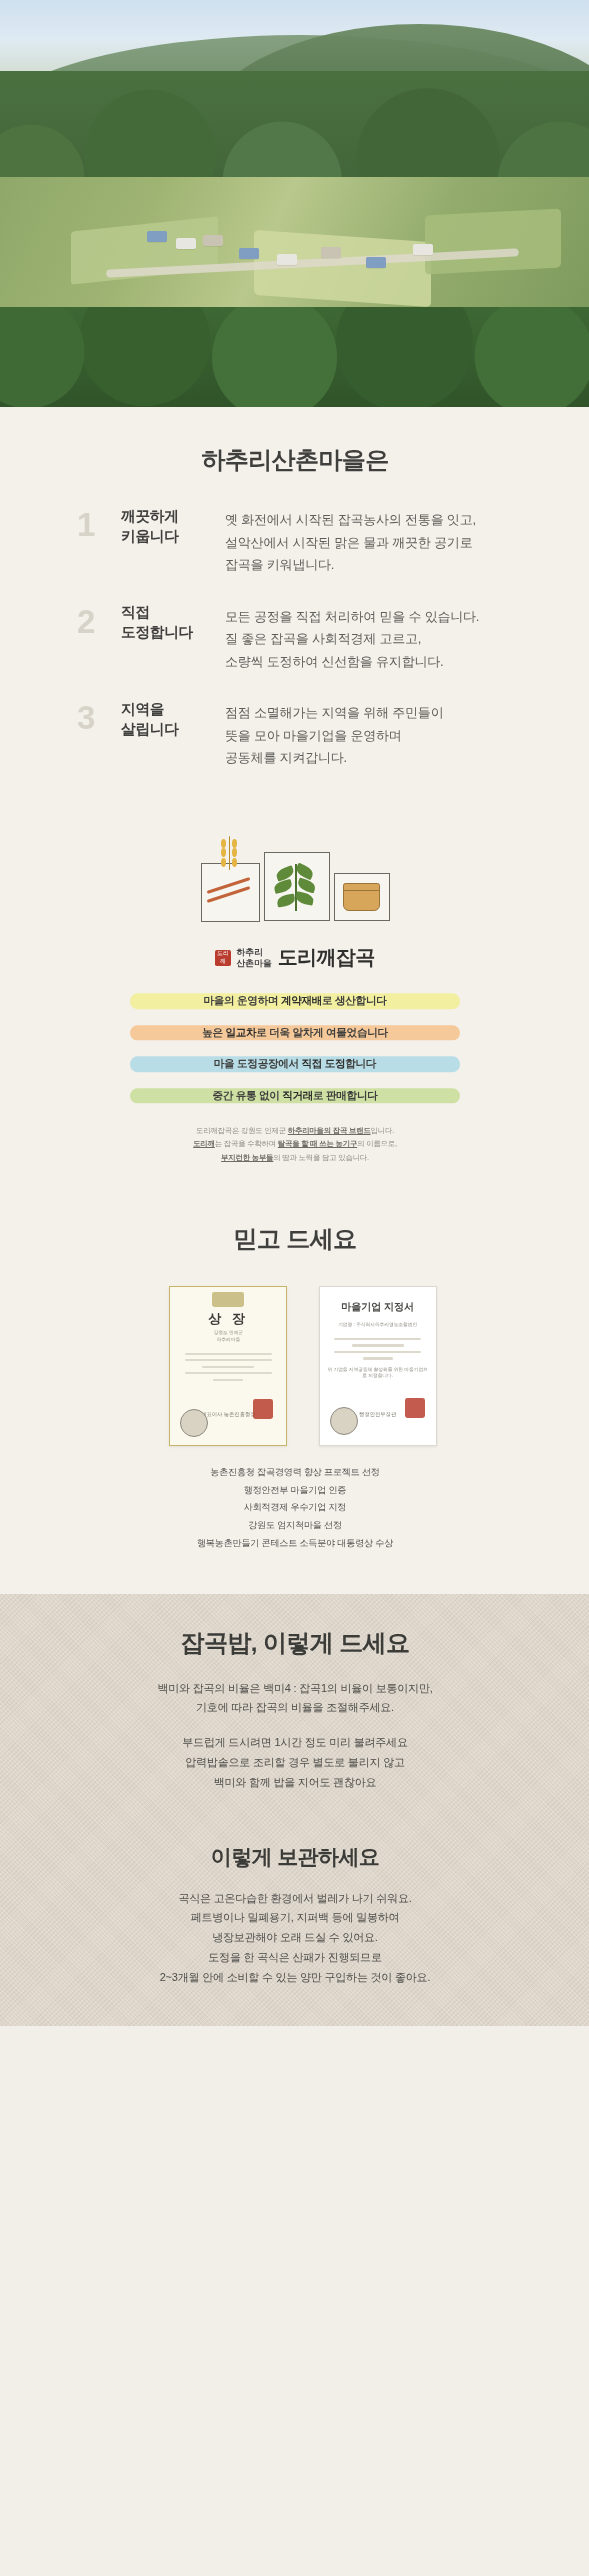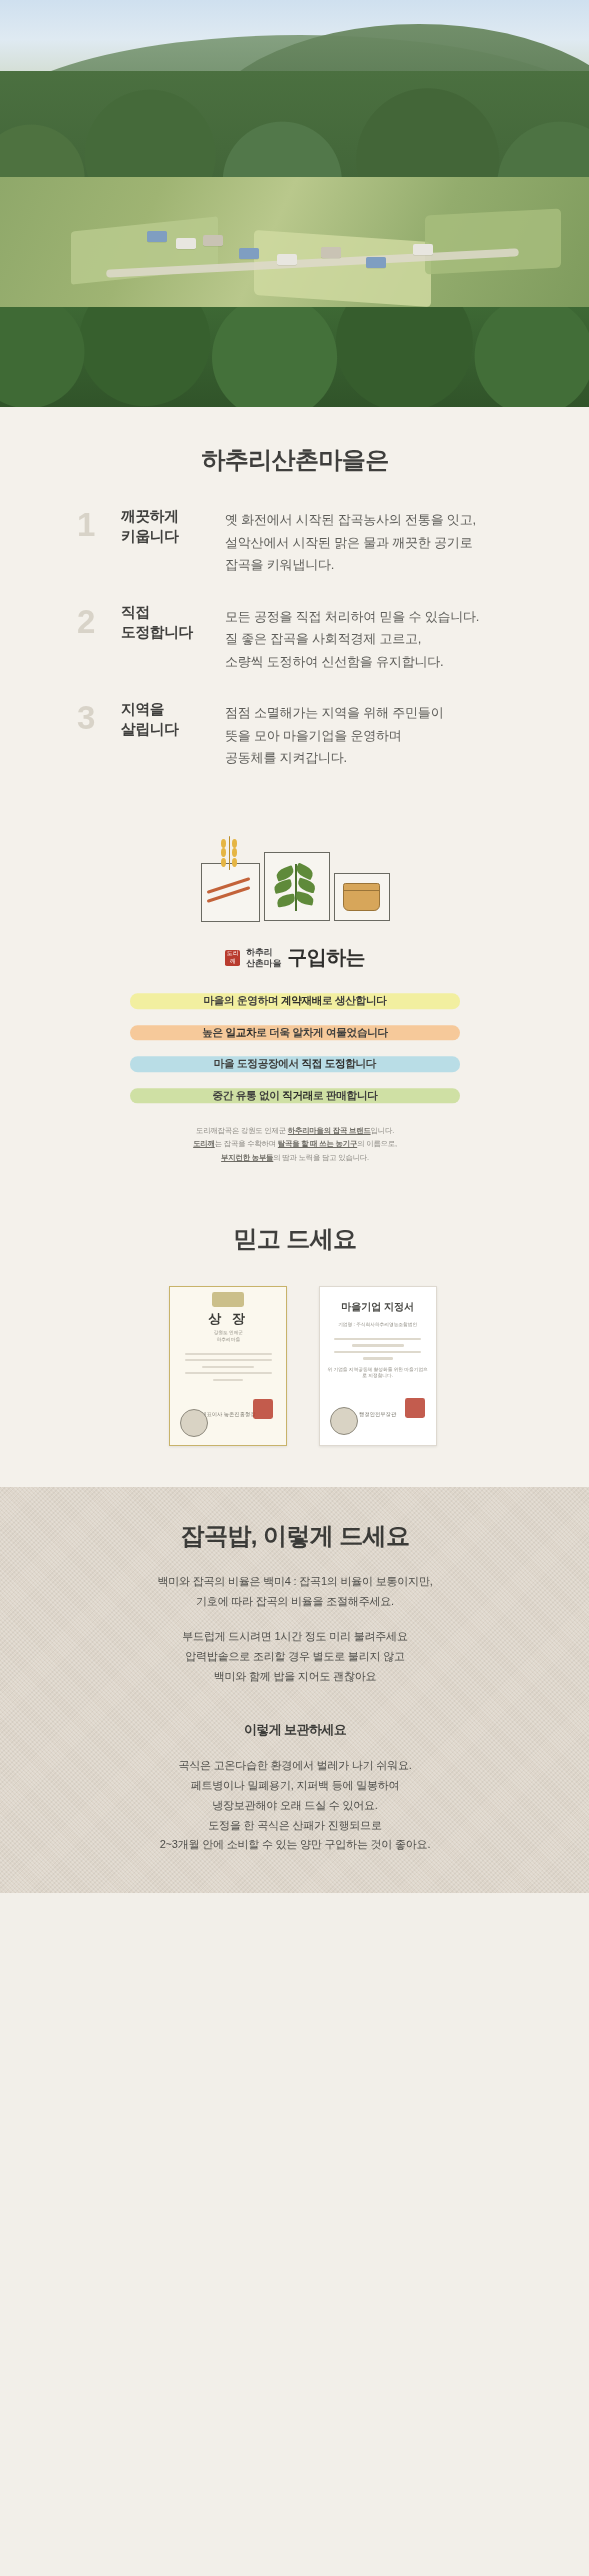--- a/index.html
+++ b/index.html
@@ -292,22 +292,22 @@
       repeating-linear-gradient(-45deg, rgba(0,0,0,.04) 0 1.2px, transparent 1.2px 3.5px);
     padding: 33px 0 38px;
     text-align: center;
   }
   .sec-eat .sec-title { margin-bottom: 20px; color: #3b3b38; }
   .eat-body {
     font-size: 11px; line-height: 1.8; color: #4d4d49; letter-spacing: -0.2px; text-align: center;
   }
   .eat-gap { height: 15.3px; }
   .sec-eat .sub-title {
-    margin-top: 34px;
-    font-size: 13px; font-weight: bold; color: #3b3b38; letter-spacing: -0.6px;
+    margin-top: 50px;
+    font-size: 21px; font-weight: bold; color: #3b3b38; letter-spacing: -0.6px;
     margin-bottom: 17.7px;
   }
 </style>
 </head>
 <body>
 
 <div class="page">
 
   <div class="hero">
     <div class="sky"></div>
@@ -413,21 +413,21 @@
         <div class="pot-line"></div>
       </div>
     </div>
 
     <div class="brand-wordmark">
       <div class="bw-seal">도리깨</div>
       <div class="bw-small">
         <div>하추리</div>
         <div>산촌마을</div>
       </div>
-      <div class="bw-big">구입하는</div>
+      <div class="bw-big">도리깨잡곡</div>
     </div>
 
     <div class="slogans">
 
       <div class="slogan">
         <div class="hl" style="background:#f2efa0;"></div>
         <span class="txt">
           <span>마을의 운영하며 </span><span class="em">계약재배</span><span>로 생산합니다</span>
         </span>
       </div>
@@ -501,20 +501,27 @@
             <div class="cl xs"></div>
         </div>
         <div class="cert-top-text" style="margin-top:5.9px;">위 기업을 지역공동체 활성화를 위한 마을기업으로 지정합니다.</div>
         <div class="cert-bottom-text">행정안전부장관</div>
         <div class="cert-seal-round" style="left:10.6px; bottom:10.6px;"></div>
         <div class="cert-stamp" style="right:10.6px; bottom:27px;"></div>
       </div>
 
     </div>
 
+    <div class="cert-captions">
+      <div>농촌진흥청 잡곡경영력 향상 프로젝트 선정</div>
+      <div>행정안전부 마을기업 인증</div>
+      <div>사회적경제 우수기업 지정</div>
+      <div>강원도 엄지척마을 선정</div>
+      <div>행복농촌만들기 콘테스트 소득분야 대통령상 수상</div>
+    </div>
   </div>
 
   <div class="sec-eat">
     <h2 class="sec-title">잡곡밥, 이렇게 드세요</h2>
 
     <div class="eat-body">
       <div>백미와 잡곡의 비율은 백미4 : 잡곡1의 비율이 보통이지만,</div>
       <div>기호에 따라 잡곡의 비율을 조절해주세요.</div>
     </div>
 

